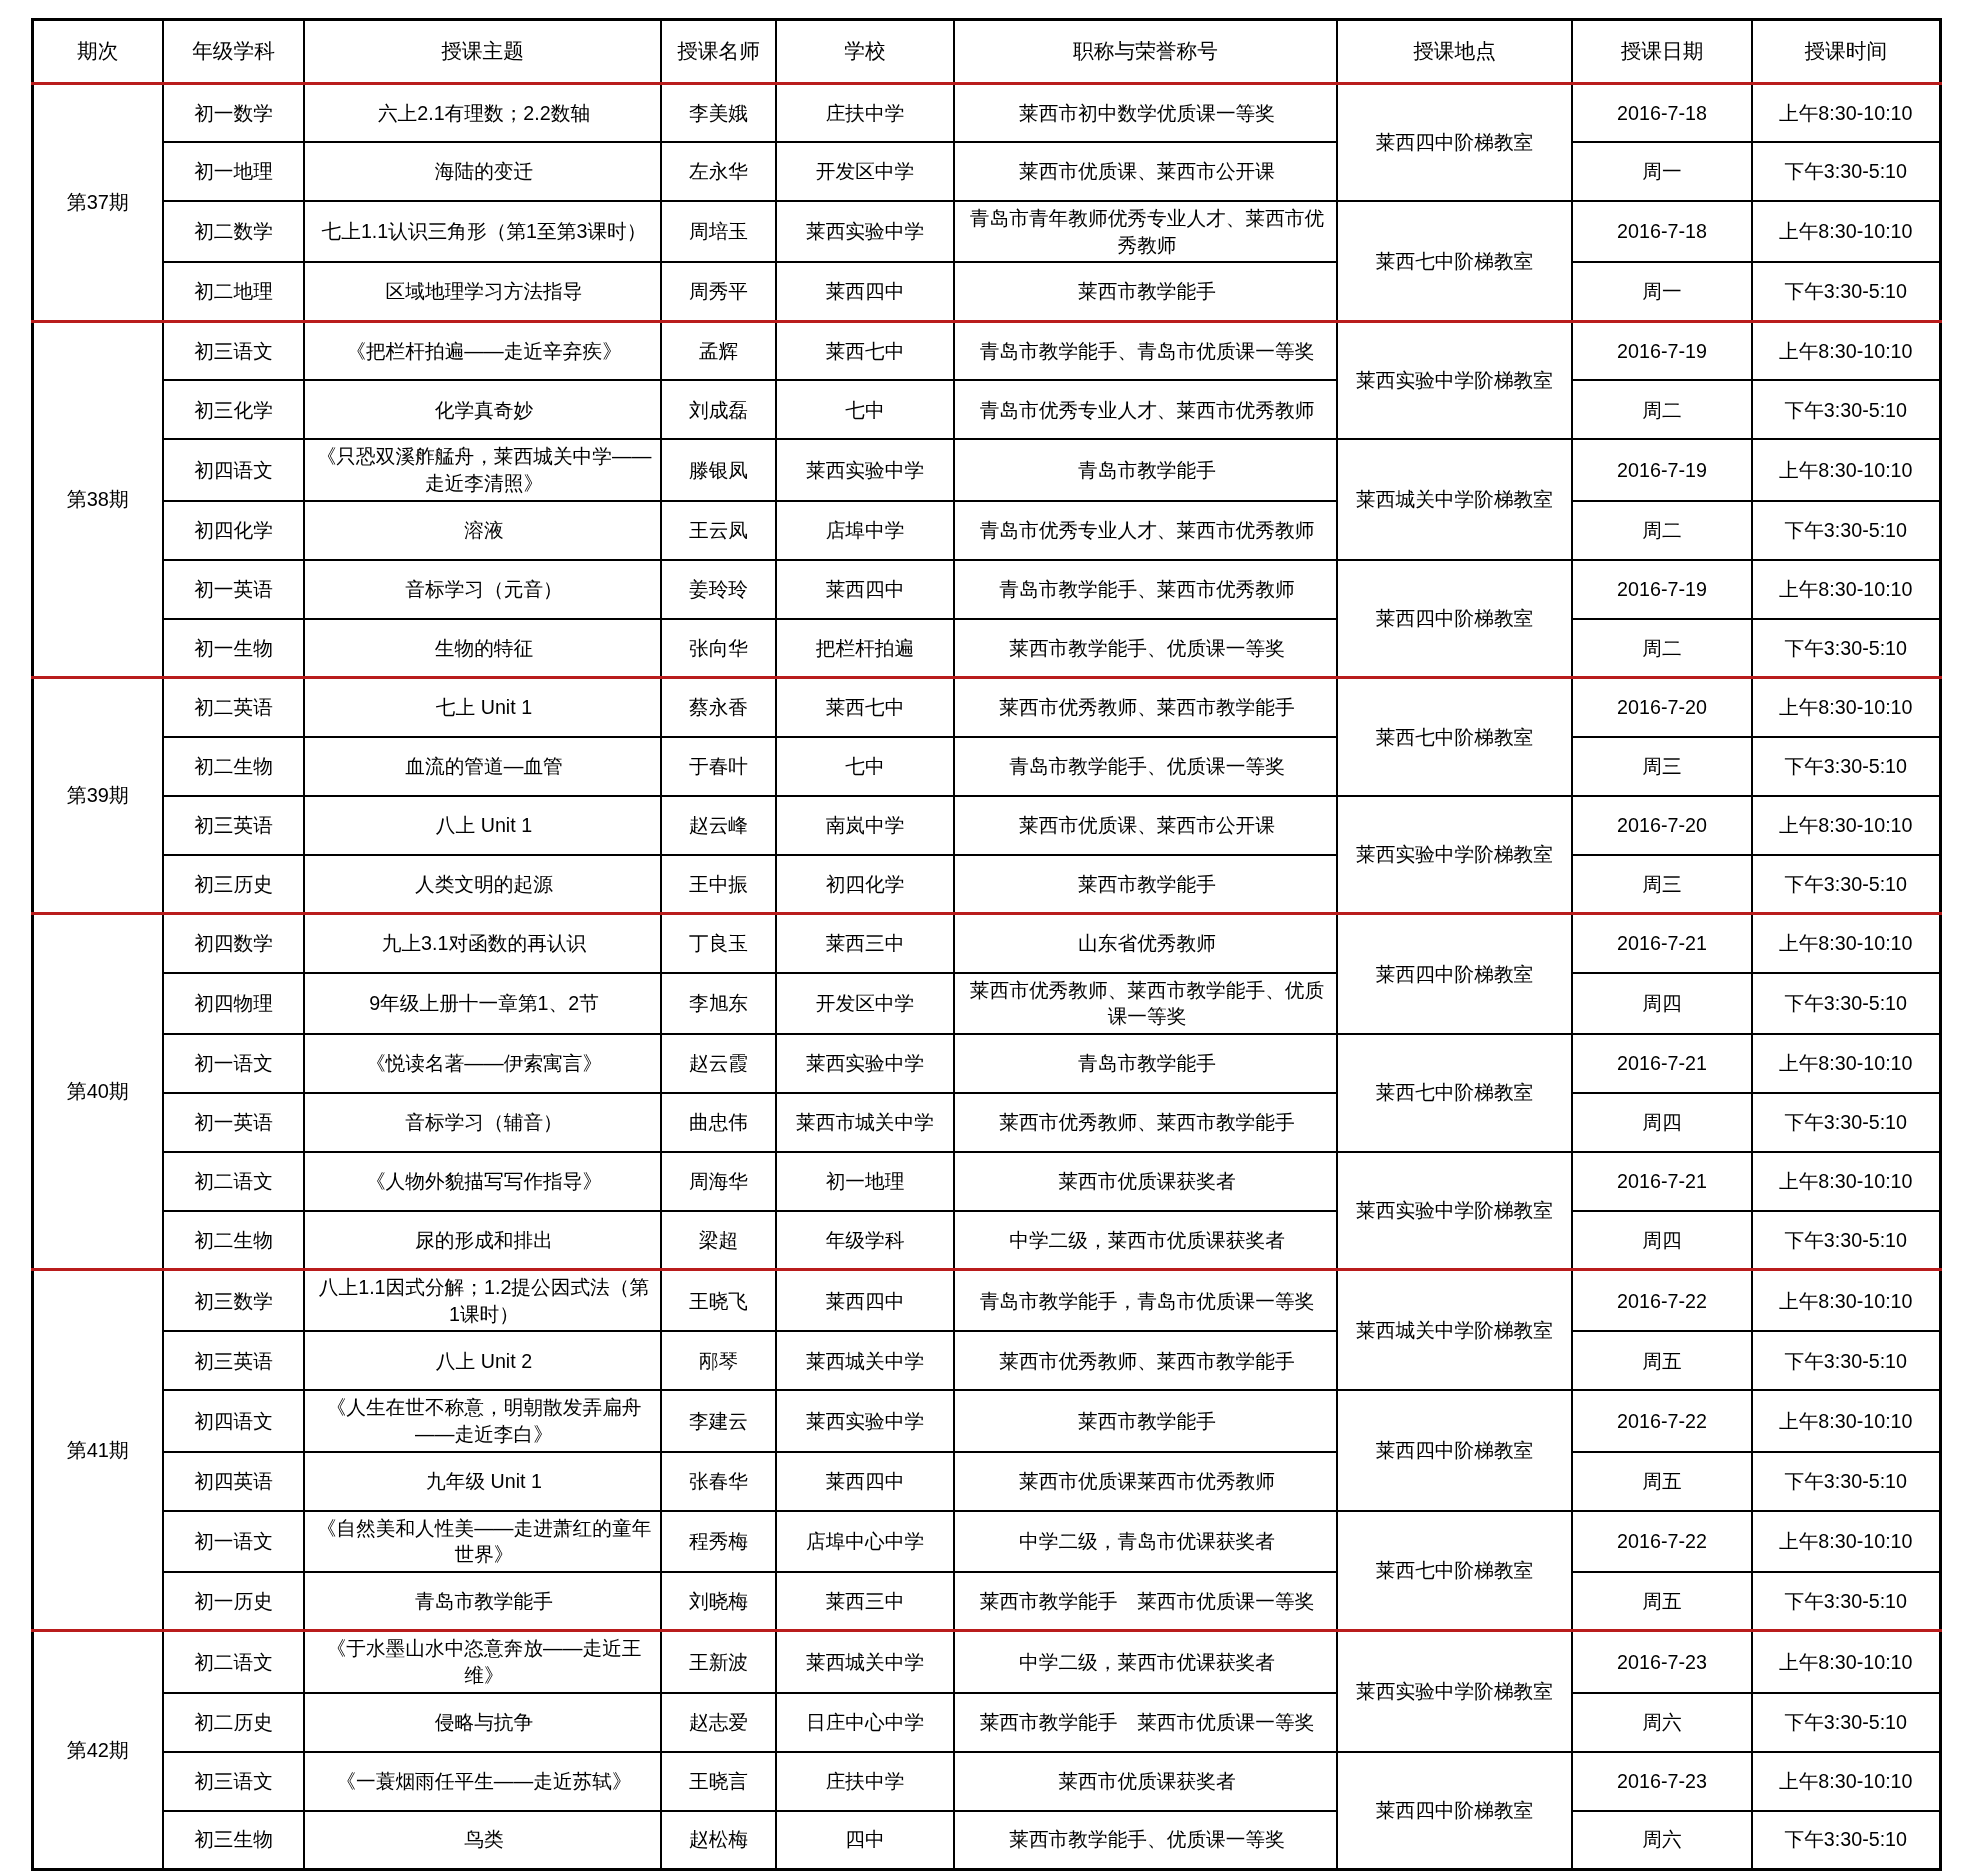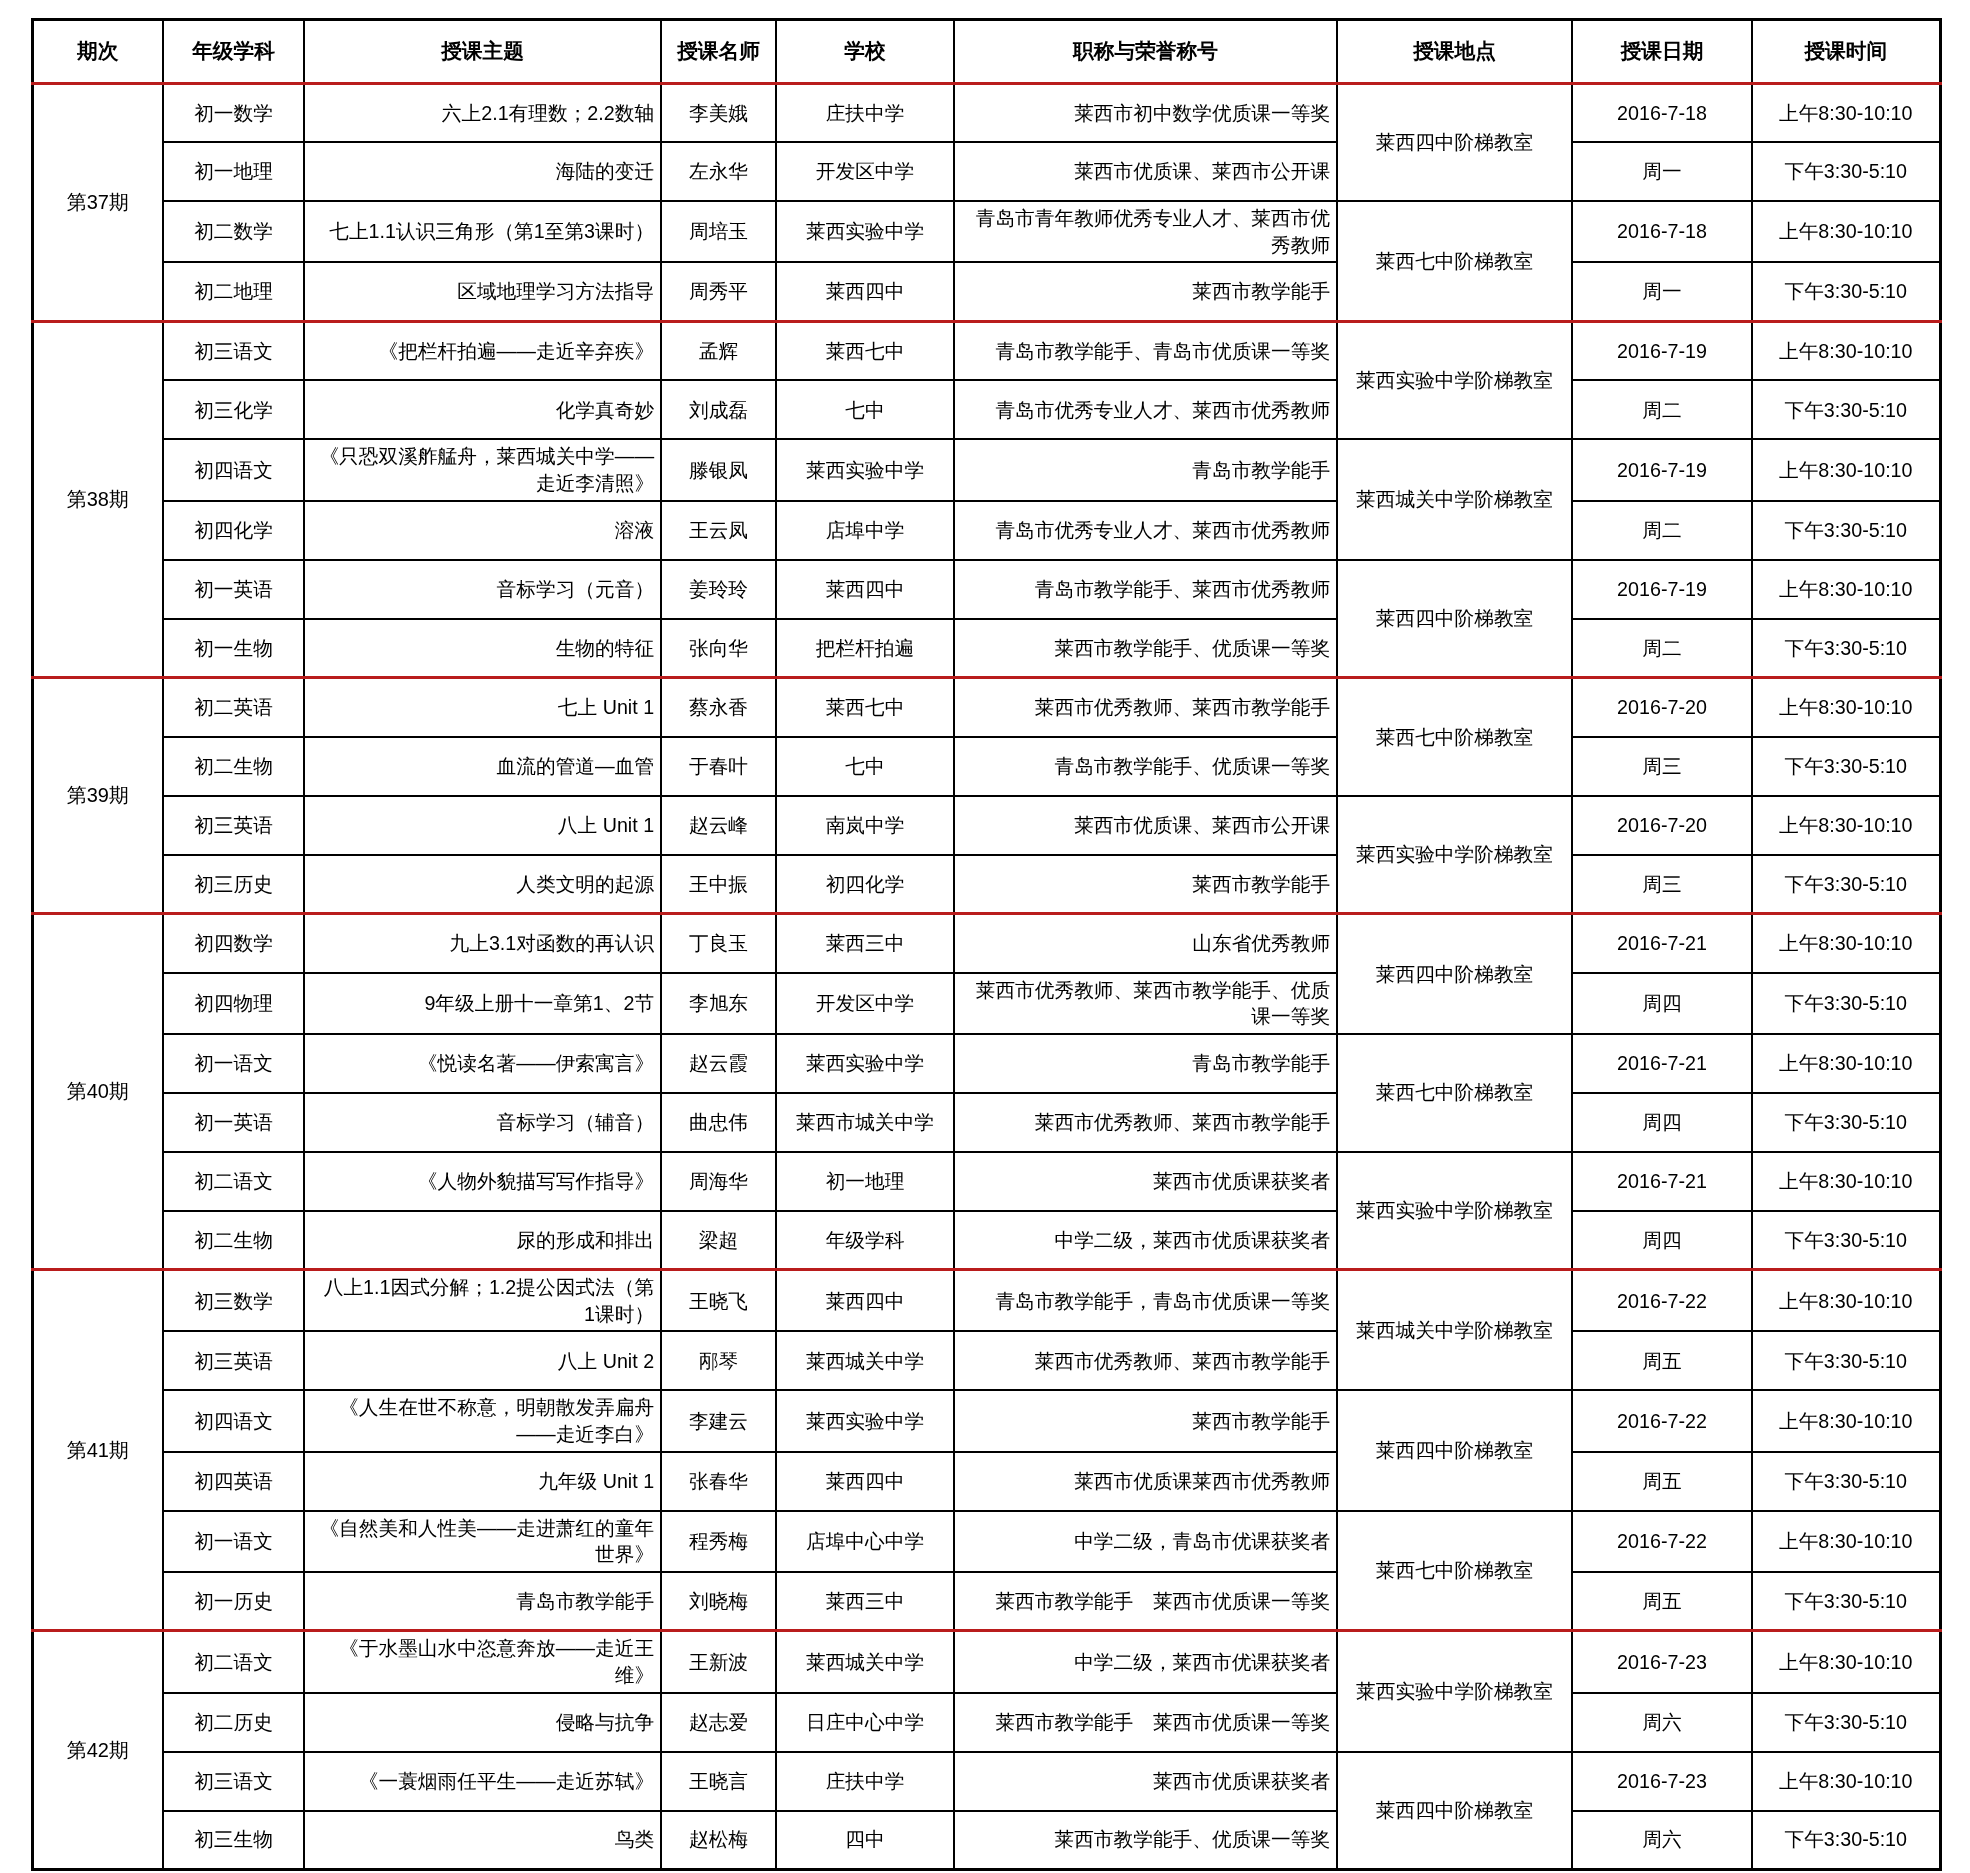--- a/index.html
+++ b/index.html
@@ -1,22 +1,22 @@
 <!DOCTYPE html>
 <html><head>
 <meta charset="utf-8">
 <style>
   html,body{margin:0;padding:0;background:#ffffff;}
   body{width:1970px;height:1874px;font-family:"Liberation Sans","DejaVu Sans",sans-serif;color:#000;}
   table{border-collapse:collapse;table-layout:fixed;width:1909px;margin:17.7px 0 0 30.5px;border:3px solid #000;}
   th,td{border:2px solid #000;font-size:19.7px;line-height:1.35;text-align:center;vertical-align:middle;padding:3px 4.9px;overflow:hidden;}
-  th{font-size:20.7px;font-weight:bold;height:55px;}
+  th{font-size:20.7px;font-weight:normal;height:55px;}
   tbody tr{height:59px;}
   tr.period-start td{border-top:3px solid #b91c1c;}
-  td.left{text-align:right;padding-left:8.9px;padding-right:5.9px;}
+  td.left{text-align:center;padding-left:8.9px;padding-right:5.9px;}
   td.period-cell{font-size:20px;}
 </style>
 </head>
 <body>
 
 <table>
   <colgroup>
     <col style="width:131px">
       <col style="width:141px">
       <col style="width:357px">

